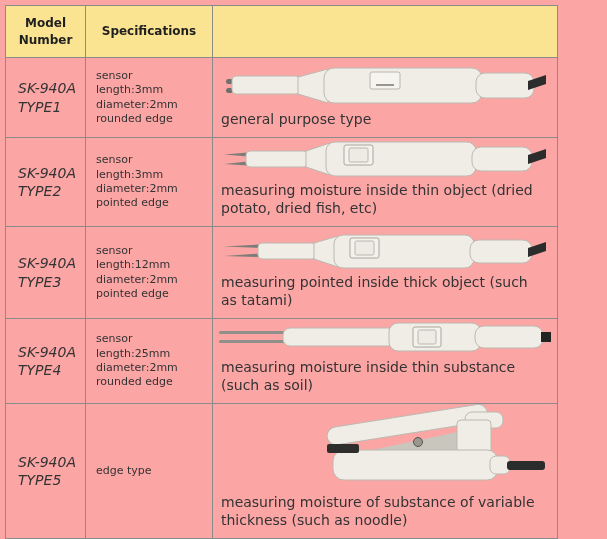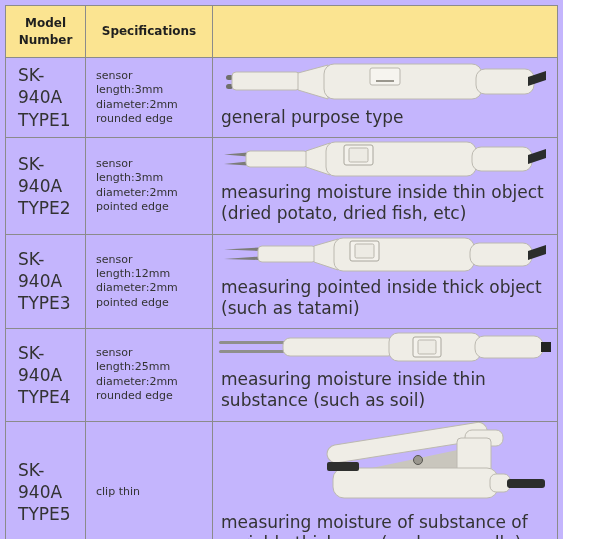--- a/index.html
+++ b/index.html
@@ -2,24 +2,24 @@
 <html><head>
 <meta charset="utf-8">
 <style>
   html, body {
     margin: 0;
     padding: 0;
     background: #ffffff;
     font-family: "DejaVu Sans", "Liberation Sans", sans-serif;
   }
   .page {
-    width: 563px;
+    width: 607px;
     height: 539px;
     position: relative;
-    background: #c4b5fd;
+    background: #fca5a5;
   }
   table.spec-table {
     position: absolute;
     left: 5px;
     top: 5px;
     width: 552px;
     border-collapse: collapse;
     table-layout: fixed;
     border: 1px solid #6b6b6b;
   }
@@ -43,45 +43,46 @@
   }
   tr.hdr-row   { height: 52px; }
   tr.row-1 { height: 80px; }
   tr.row-2 { height: 89px; }
   tr.row-3 { height: 92px; }
   tr.row-4 { height: 83px; }
   tr.row-5 { height: 135px; }
 
   td.model-cell {
     vertical-align: middle;
-    font-size: 17px;
+    font-size: 14px;
     color: #333333;
     padding-left: 12px;
     white-space: pre-line;
     line-height: 1.3;
+    font-style: italic;
   }
   td.spec-cell {
     vertical-align: middle;
     font-size: 11px;
     color: #333333;
     padding-left: 10px;
     padding-right: 4px;
     white-space: pre-line;
     line-height: 1.3;
   }
   td.illus-cell { vertical-align: bottom; }
   .illus-inner { display: block; }
   .probe-box {
     display: block;
     text-align: center;
     margin: 0 4px 2px 4px;
   }
   .probe-box.clip { text-align: right; padding-right: 6px; }
   .caption {
-    font-size: 17px;
+    font-size: 14px;
     color: #333333;
     line-height: 1.25;
     padding: 0 10px 9px 8px;
   }
   svg { display: inline-block; vertical-align: bottom; }
 </style>
 </head>
 <body>
 
 <div class="page">
@@ -204,21 +205,21 @@
               </svg>
             </div>
             <div class="caption">measuring moisture inside thin substance (such as soil)</div>
           </div>
         </td>
       </tr>
 
       <tr class="row-5">
         <td class="model-cell">SK-940A
 TYPE5</td>
-        <td class="spec-cell">clip thin</td>
+        <td class="spec-cell">edge type</td>
         <td class="illus-cell">
           <div class="illus-inner">
             <div class="probe-box clip">
               <svg width="232" height="88" viewBox="0 0 232 88">
                 <polygon points="52,47 152,26 164,47" fill="#C9C6BD"></polygon>
                 <g transform="rotate(-9 14 32)">
                   <rect x="12" y="24" width="162" height="18" rx="9" fill="#EFEDE6" stroke="#BCB9B0"></rect>
                 </g>
                 <rect x="150" y="8" width="38" height="16" rx="7" fill="#EFEDE6" stroke="#BCB9B0"></rect>
                 <rect x="142" y="16" width="34" height="34" rx="4" fill="#EFEDE6" stroke="#BCB9B0"></rect>

